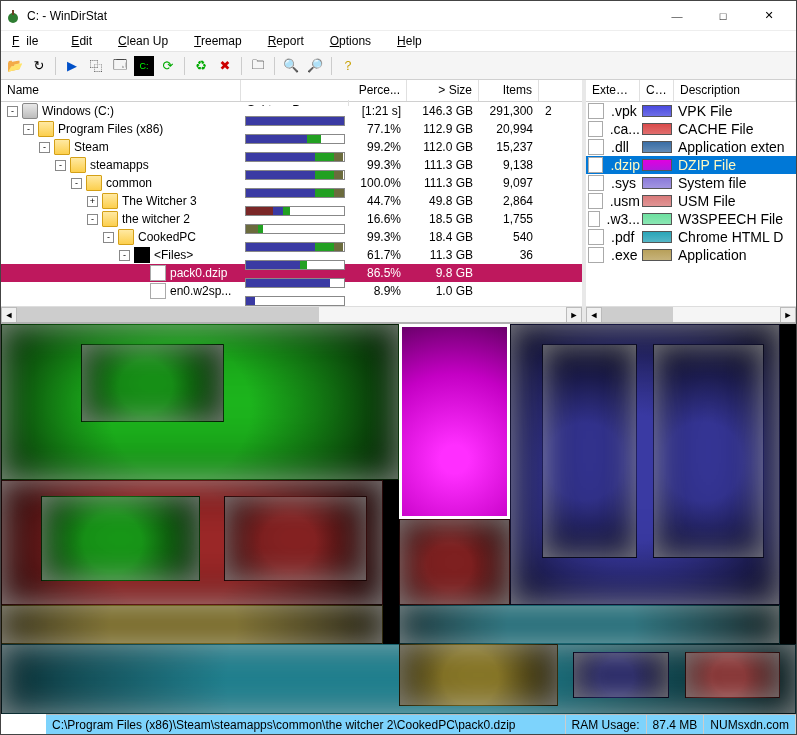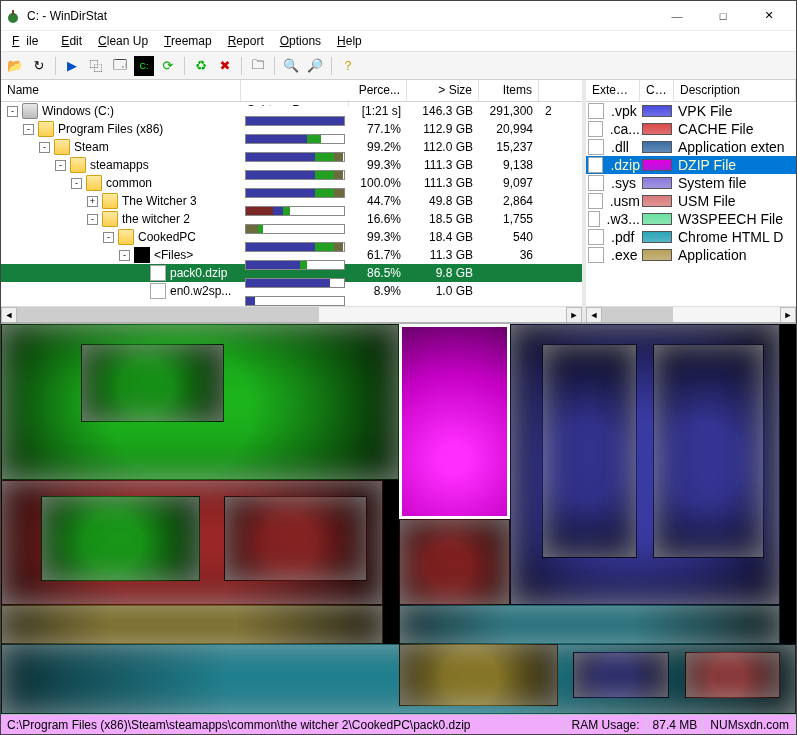--- a/index.html
+++ b/index.html
@@ -24,21 +24,21 @@
 }
 .titlebar .icon { width: 16px; height: 16px; margin-right: 6px; }
 .titlebar .title { flex: 1; font-size: 12px; }
 .titlebar .winbtn { width: 46px; height: 28px; display: flex; align-items: center; justify-content: center; font-family: "Segoe UI Symbol"; font-size: 11px; }
 
 .menubar {
   height: 21px;
   display: flex;
   align-items: center;
   padding: 0 4px;
-  gap: 2px;
+  gap: 12px;
   border-bottom: 1px solid #e5e5e5;
 }
 .menubar span { padding: 2px 7px; cursor: default; }
 .menubar span u { text-decoration: underline; }
 
 .toolbar {
   height: 28px;
   display: flex;
   align-items: center;
   padding: 0 4px;
@@ -87,21 +87,21 @@
 .tree-pane .col-size  { width: 72px;  text-align: right; }
 .tree-pane .col-items { width: 60px;  text-align: right; }
 
 .tree-body, .ext-body { overflow: auto; flex: 1; }
 .row {
   display: flex;
   height: 18px;
   align-items: center;
   font-size: 12px;
 }
-.row.selected { background: #15803d; color: #fff; }
+.row.selected { background: #be185d; color: #fff; }
 .row .col-name  { width: 240px; display: flex; align-items: center; overflow: hidden; white-space: nowrap; }
 .row .col-sub   { width: 108px; display:flex; align-items:center; padding: 0 4px; }
 .row .col-perc  { width: 58px; text-align: right; padding-right: 6px; }
 .row .col-size  { width: 72px; text-align: right; padding-right: 6px; }
 .row .col-items { width: 60px; text-align: right; padding-right: 6px; }
 
 .exp { width: 11px; height: 11px; border: 1px solid #888; font-size: 9px; line-height: 9px; text-align: center; margin-right: 4px; background:#fff; cursor:default; }
 .ico { width: 16px; height: 16px; margin-right: 4px; display:inline-flex; align-items:center; justify-content:center; }
 .ico.folder { background: linear-gradient(#ffe9a2,#fccf4d); border:1px solid #d4a017; border-radius:1px; }
 .ico.drive  { background: linear-gradient(#e8e8e8,#bcbcbc); border:1px solid #888; border-radius:2px; }
@@ -140,21 +140,22 @@
 }
 .treemap .block { position:absolute; border:1px solid rgba(0,0,0,0.4); box-shadow: inset 0 0 30px rgba(255,255,255,0.5), inset 0 0 80px rgba(0,0,0,0.6); }
 .treemap .highlight { position:absolute; border:3px solid #fff; background: radial-gradient(circle at 50% 70%, #ff2eff 10%, #c400c4 60%, #6a006a 100%); }
 
 .statusbar {
   height: 20px;
   border-top: 1px solid #bbb;
   display:flex;
   align-items:center;
   font-size:12px;
-  background:#f0abfc;
+  background:#7dd3fc;
+  margin-left:45px;
 }
 .statusbar .cell { padding: 0 6px; border-right:1px solid #ccc; height:100%; display:flex; align-items:center; }
 .statusbar .cell.path { flex:1; }
 </style>
 </head>
 <body>
 
 <div class="titlebar">
   <span class="icon">
     <svg viewBox="0 0 16 16" width="16" height="16">

